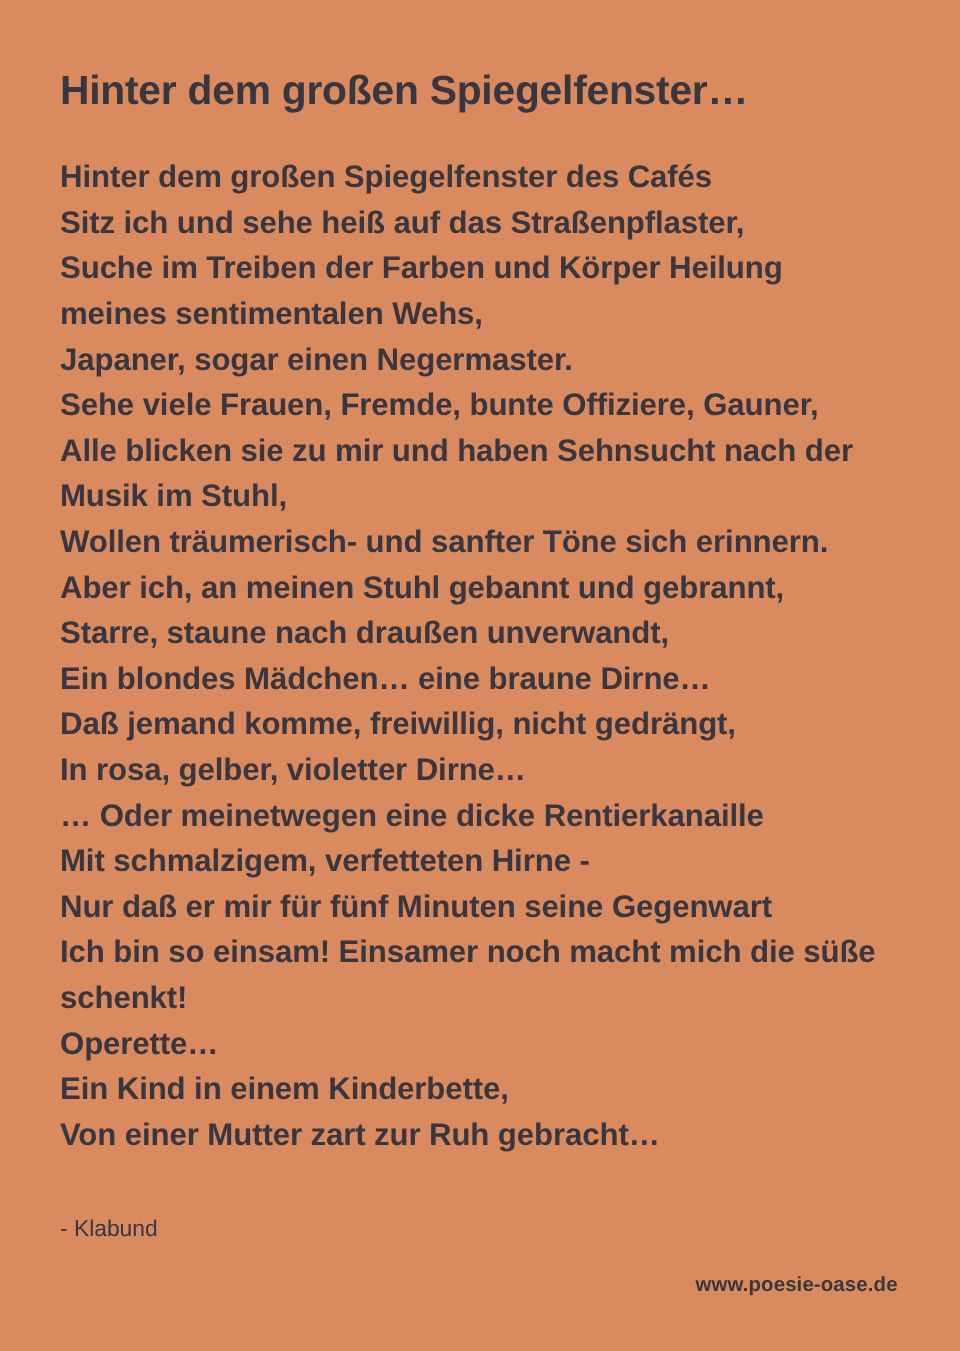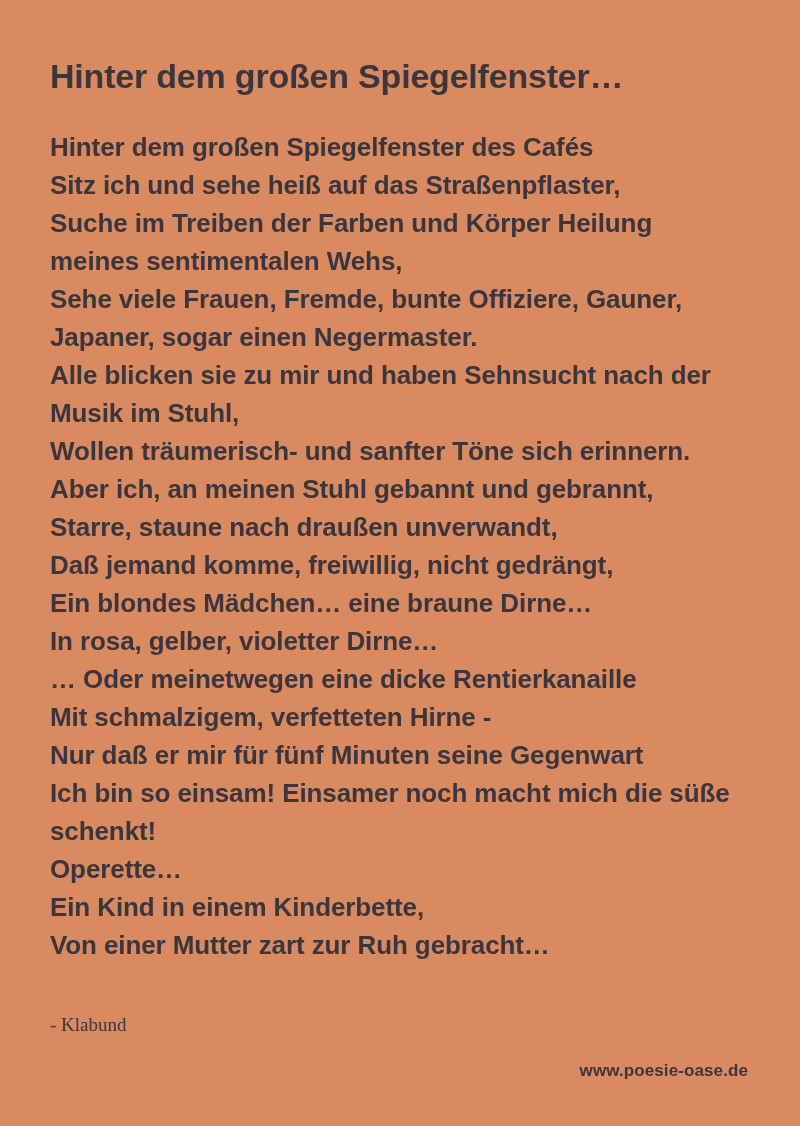--- a/index.html
+++ b/index.html
@@ -56,21 +56,20 @@
   }
   .poem-attribution {
     position: absolute;
     left: 50px;
     top: 1012px;
     font-size: 19px;
     line-height: 26px;
     font-weight: 400;
     color: #39363f;
     letter-spacing: 0px;
-    font-family: Liberation Serif, serif;
   }
   .site-footer {
     position: absolute;
     right: 52px;
     top: 1059px;
     font-size: 17px;
     line-height: 24px;
     font-weight: 700;
     color: #39363f;
     letter-spacing: 0.1px;
@@ -82,29 +81,29 @@
 
 <div class="page" style="background: rgb(217, 139, 95);">
 
   <h1 class="poem-title">Hinter dem großen Spiegelfenster…</h1>
 
   <div class="poem-body">
       <div class="poem-line">Hinter dem großen Spiegelfenster des Cafés</div>
       <div class="poem-line">Sitz ich und sehe heiß auf das Straßenpflaster,</div>
       <div class="poem-line">Suche im Treiben der Farben und Körper Heilung</div>
       <div class="poem-line">meines sentimentalen Wehs,</div>
+      <div class="poem-line">Japaner, sogar einen Negermaster.</div>
       <div class="poem-line">Sehe viele Frauen, Fremde, bunte Offiziere, Gauner,</div>
-      <div class="poem-line">Japaner, sogar einen Negermaster.</div>
       <div class="poem-line">Alle blicken sie zu mir und haben Sehnsucht nach der</div>
       <div class="poem-line">Musik im Stuhl,</div>
       <div class="poem-line">Wollen träumerisch- und sanfter Töne sich erinnern.</div>
       <div class="poem-line">Aber ich, an meinen Stuhl gebannt und gebrannt,</div>
       <div class="poem-line">Starre, staune nach draußen unverwandt,</div>
+      <div class="poem-line">Ein blondes Mädchen… eine braune Dirne…</div>
       <div class="poem-line">Daß jemand komme, freiwillig, nicht gedrängt,</div>
-      <div class="poem-line">Ein blondes Mädchen… eine braune Dirne…</div>
       <div class="poem-line">In rosa, gelber, violetter Dirne…</div>
       <div class="poem-line">… Oder meinetwegen eine dicke Rentierkanaille</div>
       <div class="poem-line">Mit schmalzigem, verfetteten Hirne -</div>
       <div class="poem-line">Nur daß er mir für fünf Minuten seine Gegenwart</div>
       <div class="poem-line">Ich bin so einsam! Einsamer noch macht mich die süße</div>
       <div class="poem-line">schenkt!</div>
       <div class="poem-line">Operette…</div>
       <div class="poem-line">Ein Kind in einem Kinderbette,</div>
       <div class="poem-line">Von einer Mutter zart zur Ruh gebracht…</div>
     </div>

